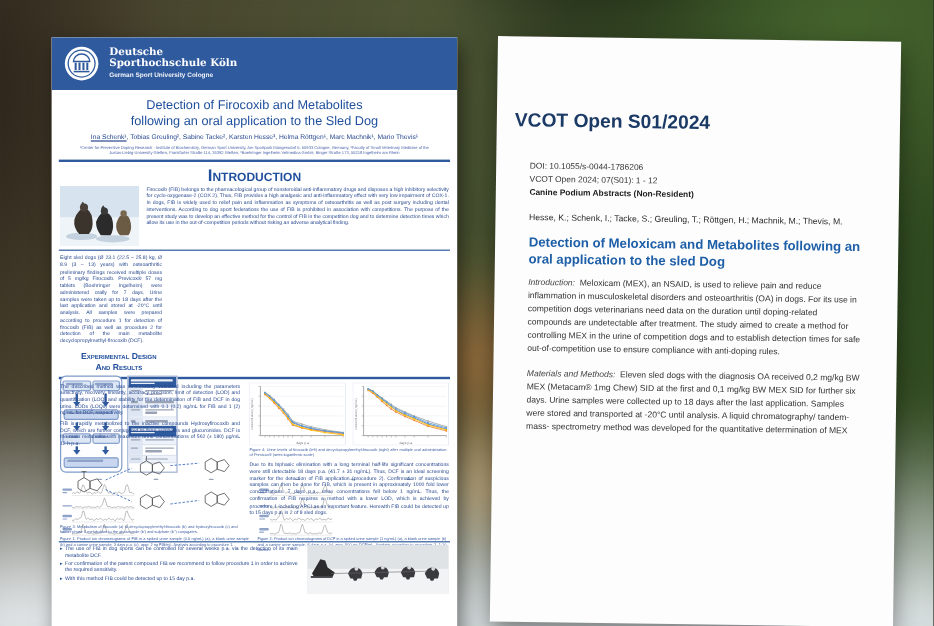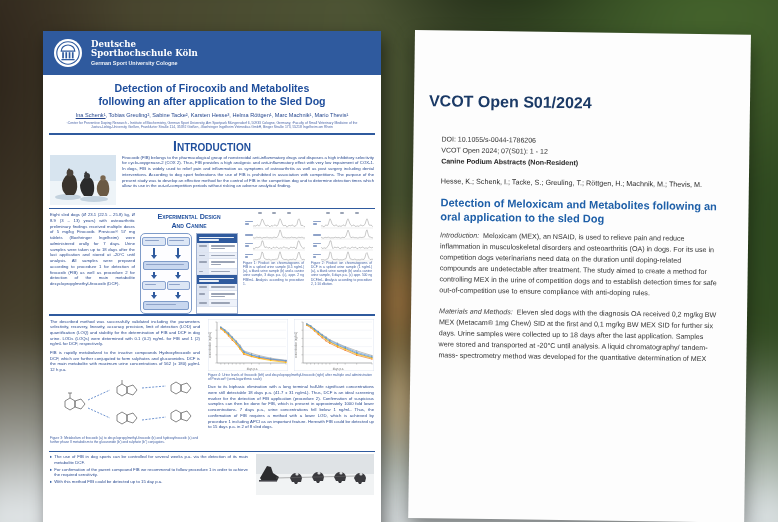--- a/index.html
+++ b/index.html
@@ -19,31 +19,31 @@
       linear-gradient(to bottom, rgba(0,0,0,0) 62%, rgba(221,227,230,.95) 93%),
       linear-gradient(97deg, #453a2a 0%, #4d5434 42%, #3a5128 72%, #33491f 100%);}
   
   .poster{position:absolute;left:43px;top:31px;width:338px;height:511px;background:#fff;
           box-shadow:4px 7px 16px rgba(0,0,0,.5);overflow:hidden;color:#2c4a8f;}
   .p-header{height:44px;background:#2f5a9e;display:flex;align-items:center;padding:0 10px;gap:8px;}
   .logo{width:30px;height:30px;flex:0 0 auto;}
   .org{color:#fff;line-height:1.12;}
   .org .l1,.org .l2{font-size:8.6px;font-weight:bold;font-family:"DejaVu Serif",serif;}
   .org .l3{font-size:5.4px;font-weight:bold;opacity:.92;margin-top:1px;}
-  .p-title{margin-top:7px;text-align:center;font-weight:bold;font-size:10.6px;line-height:1.22;color:#1f4e9c;}
+  .p-title{margin-top:7px;text-align:center;font-weight:normal;font-size:10.6px;line-height:1.22;color:#1f4e9c;}
   .p-authors{margin-top:4px;text-align:center;font-size:5.6px;color:#27488f;}
   .p-authors .u{text-decoration:underline;}
   .p-affil{margin-top:3px;text-align:center;font-size:3.4px;line-height:1.35;color:#4a65a8;padding:0 10px;}
   .p-rule{height:1.6px;background:#2f5a9e;margin:3px 6px 0 6px;}
   .sec-head{font-variant:small-caps;font-weight:bold;color:#1f4e9c;text-align:center;}
   .intro-head{font-size:14px;margin-top:3px;}
   .intro-row{display:flex;gap:6px;padding:1px 7px 0 7px;}
   .photo1{width:66px;height:50px;flex:0 0 auto;}
   .intro-text{flex:1;font-size:4.25px;line-height:1.36;text-align:justify;color:#27488f;}
-  .mid-row{display:flex;gap:5px;padding:3px 7px 0 7px;height:99px;}
+  .mid-row{display:flex;gap:5px;padding:3px 7px 0 7px;height:99px;flex-direction:column;}
   .col-left{width:85px;flex:0 0 auto;font-size:4.25px;line-height:1.35;text-align:justify;color:#27488f;}
   .col-mid{width:98px;flex:0 0 auto;display:flex;flex-direction:column;}
   .mid-head{font-size:7.2px;line-height:1.25;}
   .mid-flex{display:flex;gap:4px;margin-top:3px;flex:1;}
   .pdiag{width:46px;border:1px solid #7f9cc9;border-radius:5px;padding:3px 2px;display:flex;
          flex-direction:column;gap:2px;overflow:hidden;background:#fdfdff;}
   .dcols{display:flex;gap:3px;}
   .dcol{flex:1;display:flex;flex-direction:column;align-items:center;gap:1px;}
   .chip{background:#dce6f5;border:.5px solid #89a3cf;border-radius:2px;width:100%;min-height:6px;padding:.5px 0;}
   .chipw{background:#c8d7ef;border:.5px solid #7f9cc9;border-radius:2px;min-height:6px;padding:.5px 0;}
@@ -118,21 +118,21 @@
       </svg>
       <div class="org">
         <div class="l1">Deutsche</div>
         <div class="l2">Sporthochschule Köln</div>
         <div class="l3">German Sport University Cologne</div>
       </div>
     </div>
 
     <div class="p-title">
       <div>Detection of Firocoxib and Metabolites</div>
-      <div>following an after application to the Sled Dog</div>
+      <div>following an oral application to the Sled Dog</div>
     </div>
     <div class="p-authors"><span class="u">Ina Schenk¹</span><span>, Tobias Greuling², Sabine Tacke², Karsten Hesse³, Helma Röttgen¹, Marc Machnik¹, Mario Thevis¹</span></div>
     <div class="p-affil">
       <div>¹Center for Preventive Doping Research - Institute of Biochemistry, German Sport University, Am Sportpark Müngersdorf 6, 50933 Cologne, Germany, ²Faculty of Small Veterinary Medicine of the</div>
       <div>Justus-Liebig-University Gießen, Frankfurter Straße 114, 35392 Gießen, ³Boehringer Ingelheim Vetmedica GmbH, Binger Straße 173, 55218 Ingelheim am Rhein</div>
     </div>
     <div class="p-rule"></div>
 
     <div class="sec-head intro-head">Introduction</div>
     <div class="intro-row">
@@ -152,21 +152,21 @@
       </svg>
       <div class="intro-text">Firocoxib (FIB) belongs to the pharmacological group of nonsteroidal anti-inflammatory drugs and disposes a high inhibitory selectivity for cyclo-oxygenase-2 (COX 2). Thus, FIB provides a high analgesic and anti-inflammatory effect with very low impairment of COX-1. In dogs, FIB is widely used to relief pain and inflammation as symptoms of osteoarthritis as well as post surgery including dental interventions. According to dog sport federations the use of FIB is prohibited in association with competitions. The purpose of the present study was to develop an effective method for the control of FIB in the competition dog and to determine detection times which allow its use in the out-of-competition periods without risking an adverse analytical finding.</div>
     </div>
     <div class="p-rule"></div>
 
     <div class="mid-row">
       <div class="col-left">Eight sled dogs (Ø 23.1 (22.5 – 25.8) kg, Ø 8.9 (3 – 13) years) with osteoarthritic preliminary findings received multiple doses of 5 mg/kg Firocoxib. Previcox® 57 mg tablets (Boehringer Ingelheim) were administered orally for 7 days. Urine samples were taken up to 18 days after the last application and stored at -20°C until analysis. All samples were prepared according to procedure 1 for detection of firocoxib (FIB) as well as procedure 2 for detection of the main metabolite decyclopropylmethyl-firocoxib (DCF).</div>
       <div class="col-mid">
         <div class="sec-head mid-head">
           <div>Experimental Design</div>
-          <div>And Canine</div>
+          <div>And Results</div>
         </div>
         <div class="mid-flex">
           <div class="pdiag">
             <div class="dcols">
               <div class="dcol">
                   <div class="chip">
                     <div class="ph b w70"></div>
                   </div>
                 </div>
               <div class="dcol">

